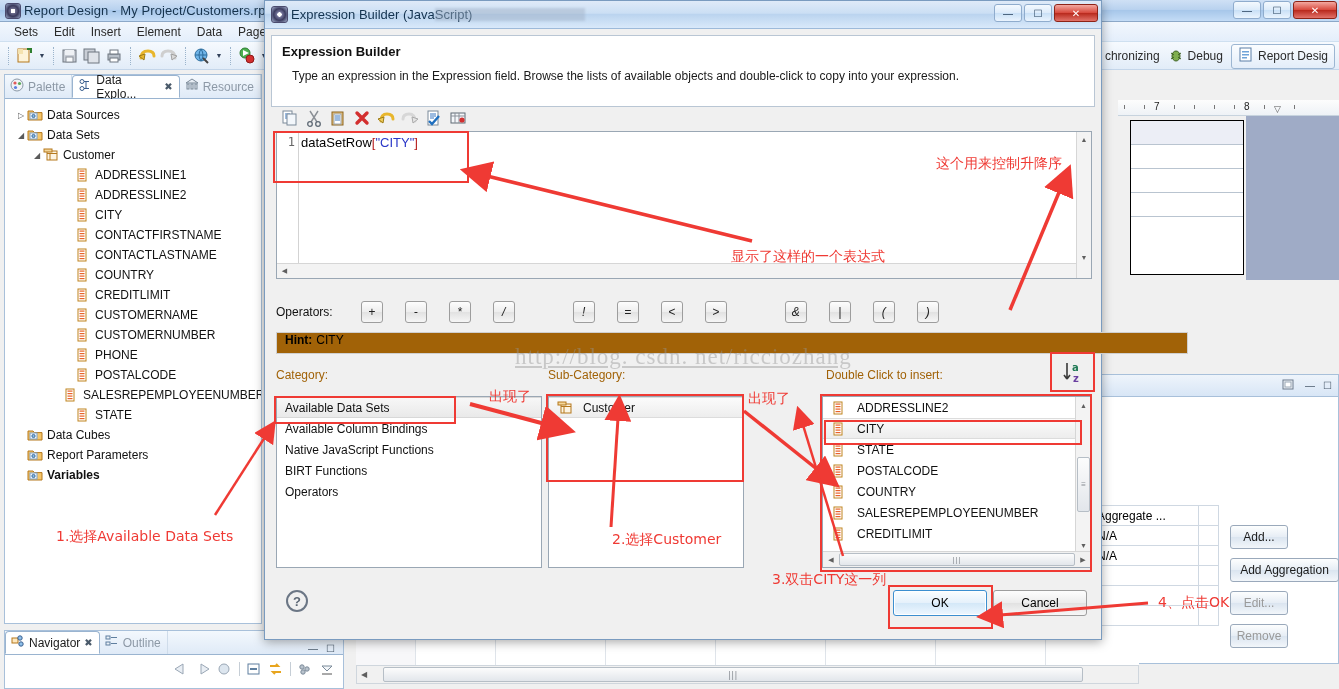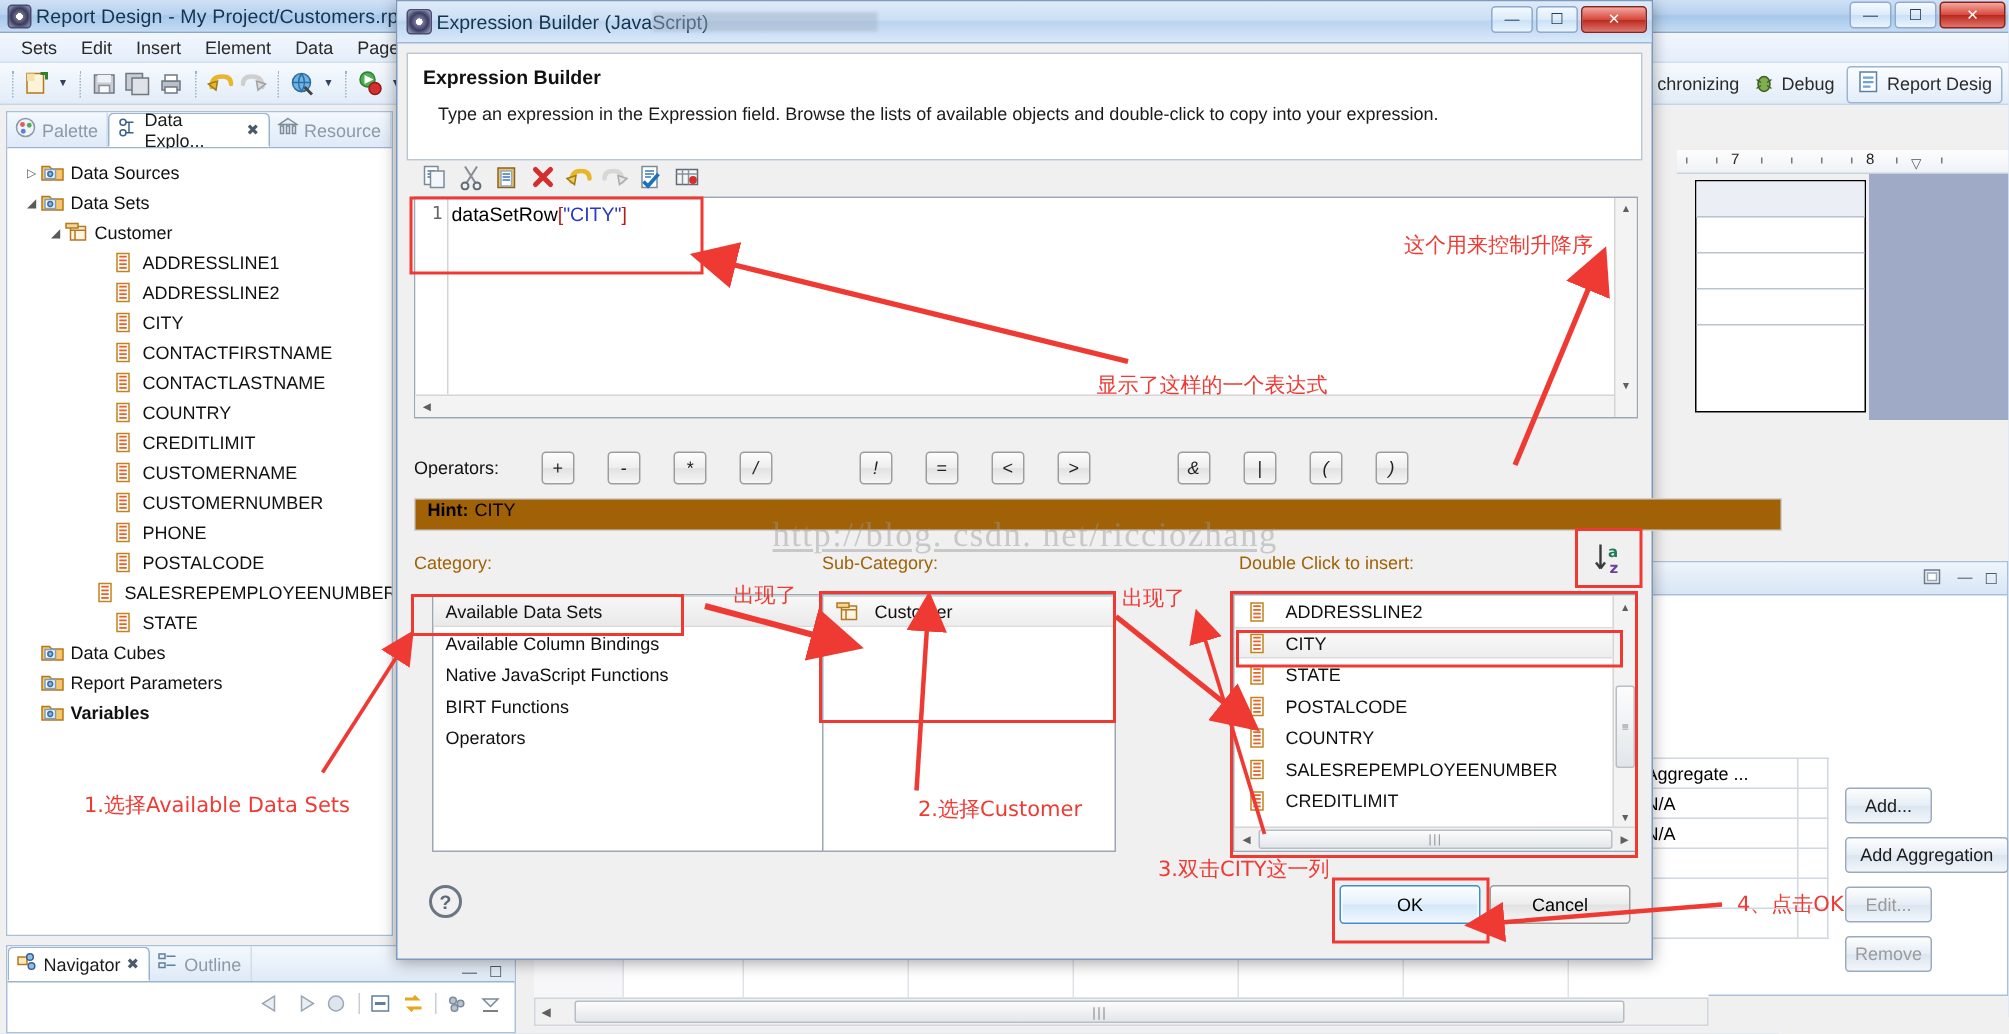--- a/index.html
+++ b/index.html
@@ -956,21 +956,21 @@
   </div>
 
   <div class="sortbtn">
     <svg width="26" height="26" viewBox="0 0 26 26">
       <path d="M7 4 v16 M7 20 l-3 -4 M7 20 l3 -4" stroke="#3a3a3a" stroke-width="1.6" fill="none"></path>
       <text x="12" y="12" font-family="DejaVu Sans, sans-serif" font-size="10" font-weight="bold" fill="#1f7a55">a</text>
       <text x="13" y="23" font-family="DejaVu Sans, sans-serif" font-size="10" font-weight="bold" fill="#6a3fa0">z</text>
     </svg>
   </div>
 
-  <div class="listbox" id="lb-category" style="left:276px; top:396px; width:266px; height:172px;margin-left:12px;">
+  <div class="listbox" id="lb-category" style="left:276px; top:396px; width:266px; height:172px;">
       <div class="lb-item sel-unfocused">
         <span>Available Data Sets</span>
       </div>
       <div class="lb-item">
         <span>Available Column Bindings</span>
       </div>
       <div class="lb-item">
         <span>Native JavaScript Functions</span>
       </div>
       <div class="lb-item">

